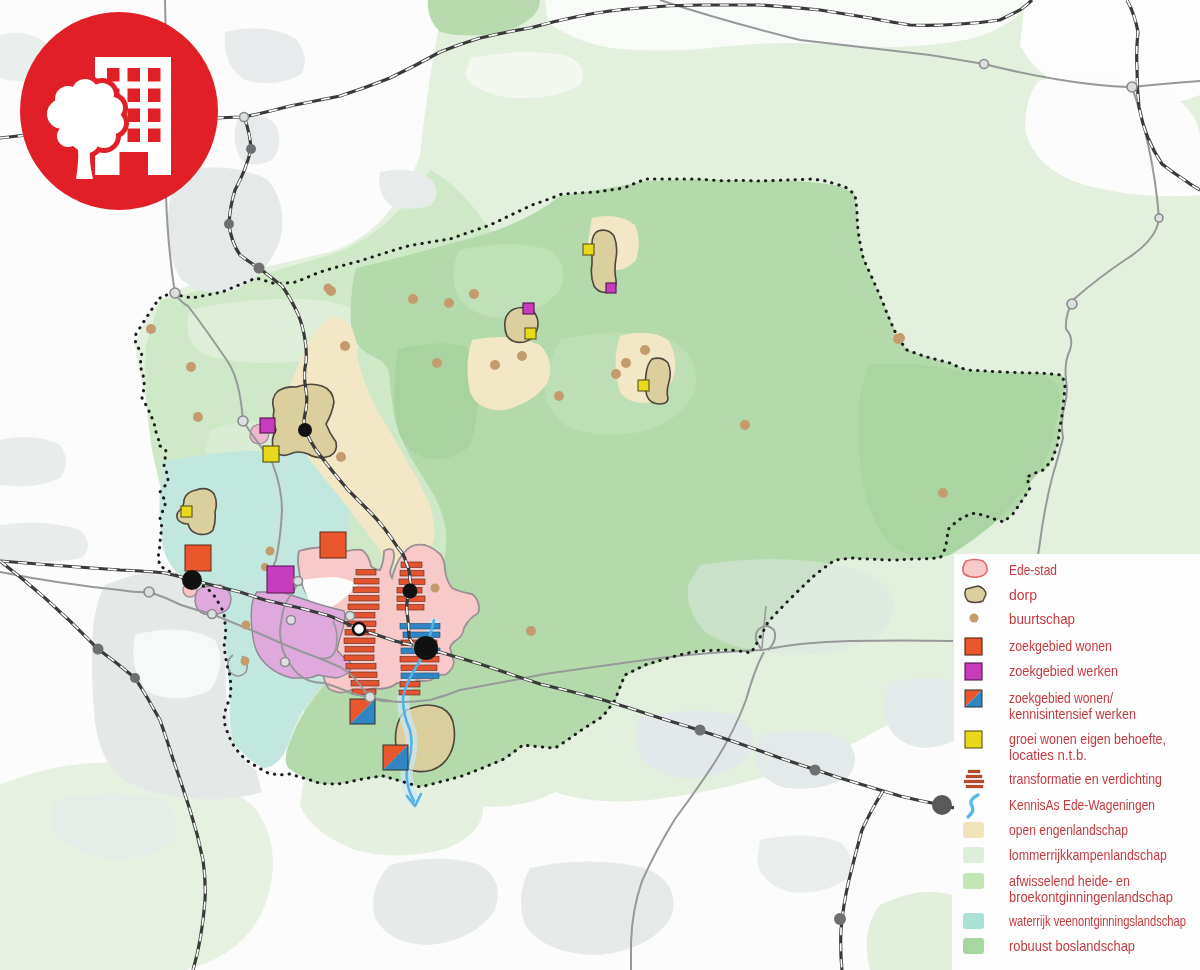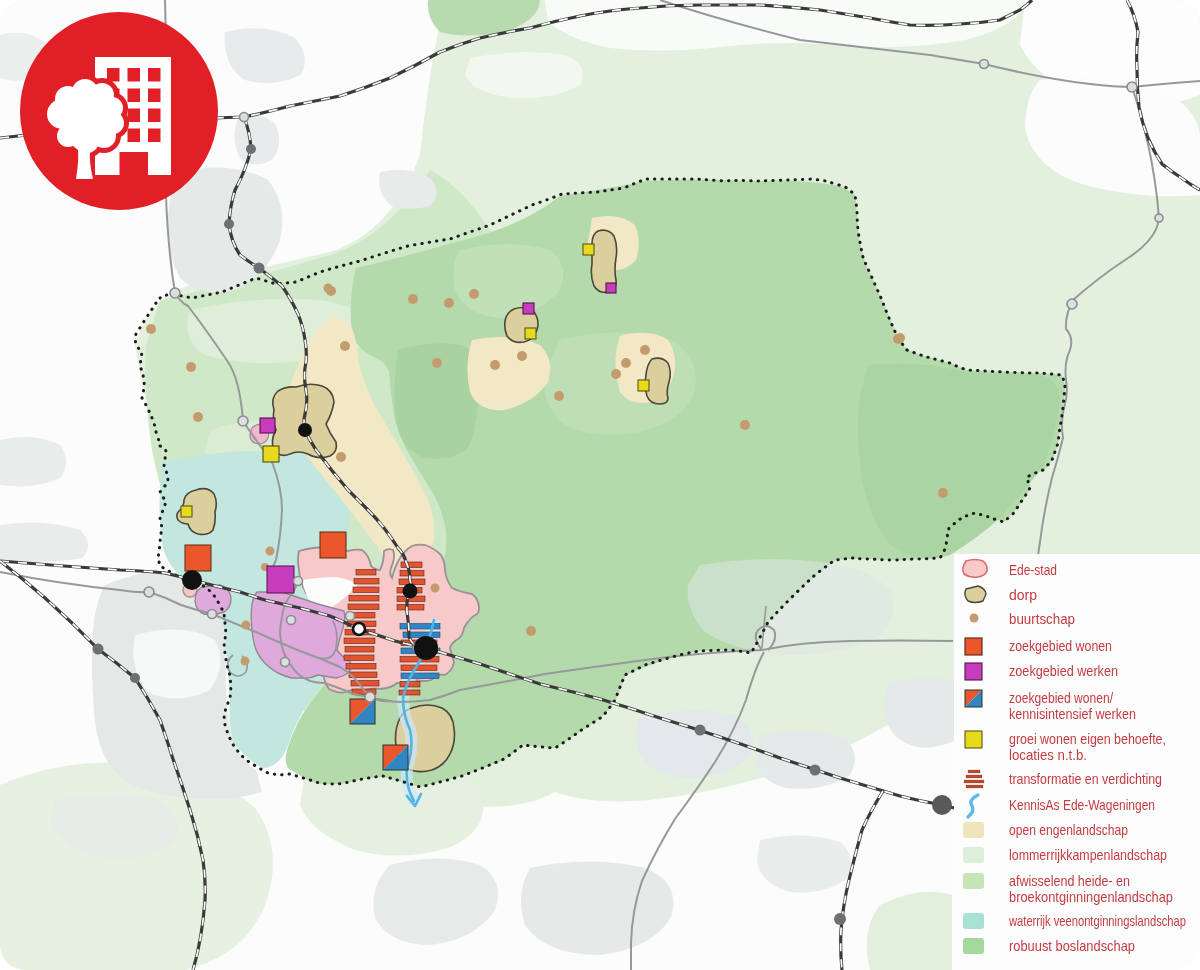--- a/index.html
+++ b/index.html
@@ -1,16 +1,16 @@
 <!DOCTYPE html>
 <html><head>
 <meta charset="utf-8">
 <style>
 html,body{margin:0;padding:0;background:#fff;}
-#map{position:relative;width:1200px;height:970px;overflow:hidden;font-family:"Liberation Sans",sans-serif;border-radius:25px;}
+#map{position:relative;width:1200px;height:970px;overflow:hidden;font-family:"Liberation Sans",sans-serif;}
 </style>
 </head>
 <body>
 
 <div id="map">
 <svg width="1200" height="970" viewBox="0 0 1200 970">
 
 <rect x="0" y="0" width="1200" height="970" fill="#fbfcfb"></rect>
 <g id="AREAS">
 

